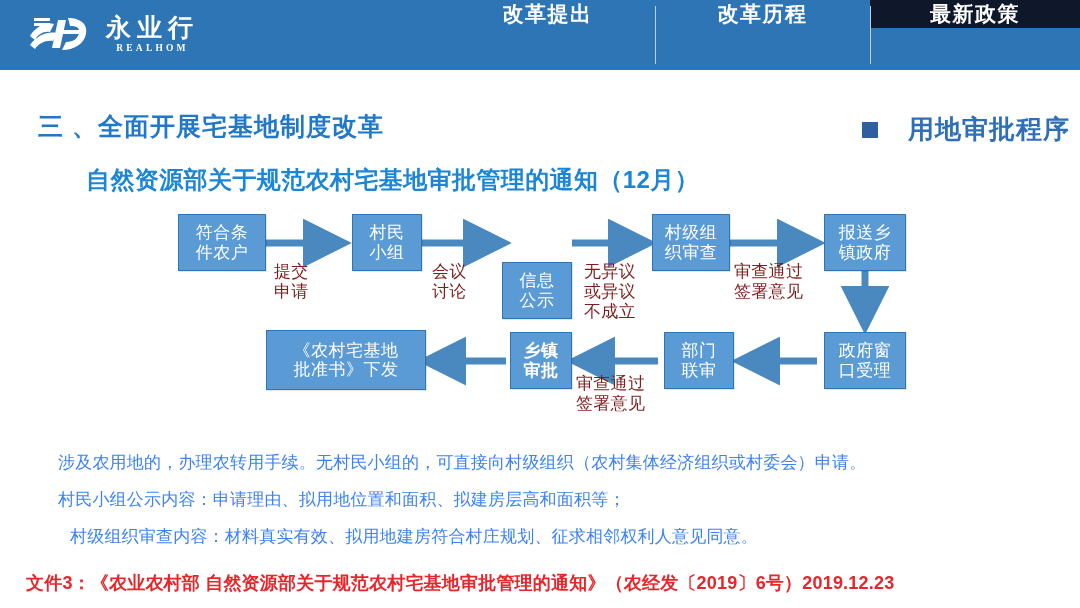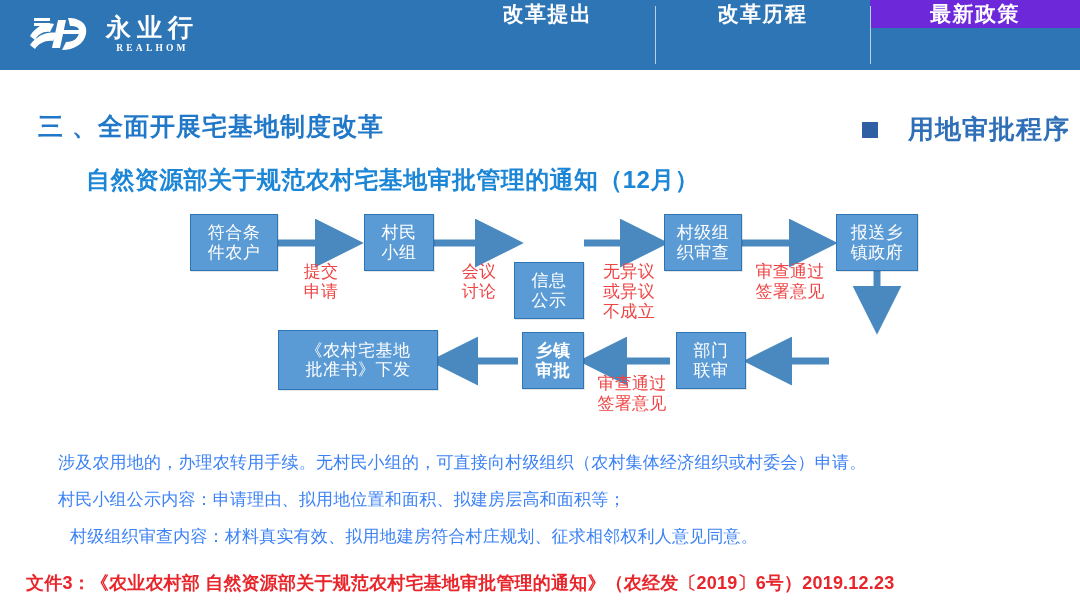--- a/index.html
+++ b/index.html
@@ -52,21 +52,21 @@
     color: #ffffff; font-size: 21px; font-weight: bold;
     letter-spacing: 1.5px;
   }
   .nav-tab.t1 { width: 215px; }
   .nav-tab.t2 { width: 215px; }
   .nav-tab.t3 { width: 210px; }
   .nav-tab.sep::before {
     content: ""; position: absolute; left: 0; top: 6px;
     width: 1px; height: 58px; background: #b9d2ea;
   }
-  .nav-tab.active { background: #6d28d9; }
+  .nav-tab.active { background: #0f172a; }
 
   
   #section-heading {
     position: absolute; left: 38px; top: 110px;
     color: #2178C8; font-size: 25px; font-weight: bold;
     letter-spacing: 1px; white-space: nowrap;
   }
   #right-heading {
     position: absolute; right: 10px; top: 112px;
     display: flex; align-items: center; gap: 30px;
@@ -78,39 +78,39 @@
     color: #2E6FB7; font-size: 26px; font-weight: bold;
     letter-spacing: 1px; white-space: nowrap;
   }
   #chart-title {
     position: absolute; left: 86px; top: 164px;
     color: #1B85D6; font-size: 24px; font-weight: bold;
     letter-spacing: 0.4px; white-space: nowrap;
   }
 
   
-  #flow { position: absolute; left: 16px; top: 0; width: 920px; height: 608px; }
+  #flow { position: absolute; left: 4px; top: 0; width: 920px; height: 608px; }
   .node {
     position: absolute;
     background: #5B9BD5;
     border: 1px solid #2E75B6;
     color: #ffffff;
     display: flex; align-items: center; justify-content: center;
     text-align: center;
     font-size: 17px;
     line-height: 1.12;
     letter-spacing: 0.5px;
     box-shadow: 1px 1px 0 rgba(0,0,0,0.10);
   }
   .edge-label {
     position: absolute;
-    color: #ef4444;
+    color: #7f1d1d;
     font-size: 17px;
     line-height: 1.18;
-    text-align: center;
+    text-align: left;
     white-space: pre-line;
     letter-spacing: 0.3px;
   }
 
   
   .body-line {
     position: absolute;
     color: #3b82f6;
     font-size: 17px;
     letter-spacing: 0.2px;
@@ -217,20 +217,24 @@
     <div class="node" style="left:648px;top:214px;width:78px;height:57px;">
       <span style="white-space:pre-line;">村级组
 织审查</span>
     </div>
 
     <div class="node" style="left:820px;top:214px;width:82px;height:57px;">
       <span style="white-space:pre-line;">报送乡
 镇政府</span>
     </div>
 
+    <div class="node" style="left:820px;top:332px;width:82px;height:57px;">
+      <span style="white-space:pre-line;">政府窗
+口受理</span>
+    </div>
 
     <div class="node" style="left:660px;top:332px;width:70px;height:57px;">
       <span style="white-space:pre-line;">部门
 联审</span>
     </div>
 
     <div class="node" style="left:506px;top:332px;width:62px;height:57px;">
       <span style="white-space:pre-line;font-weight:bold;">乡镇
 审批</span>
     </div>

